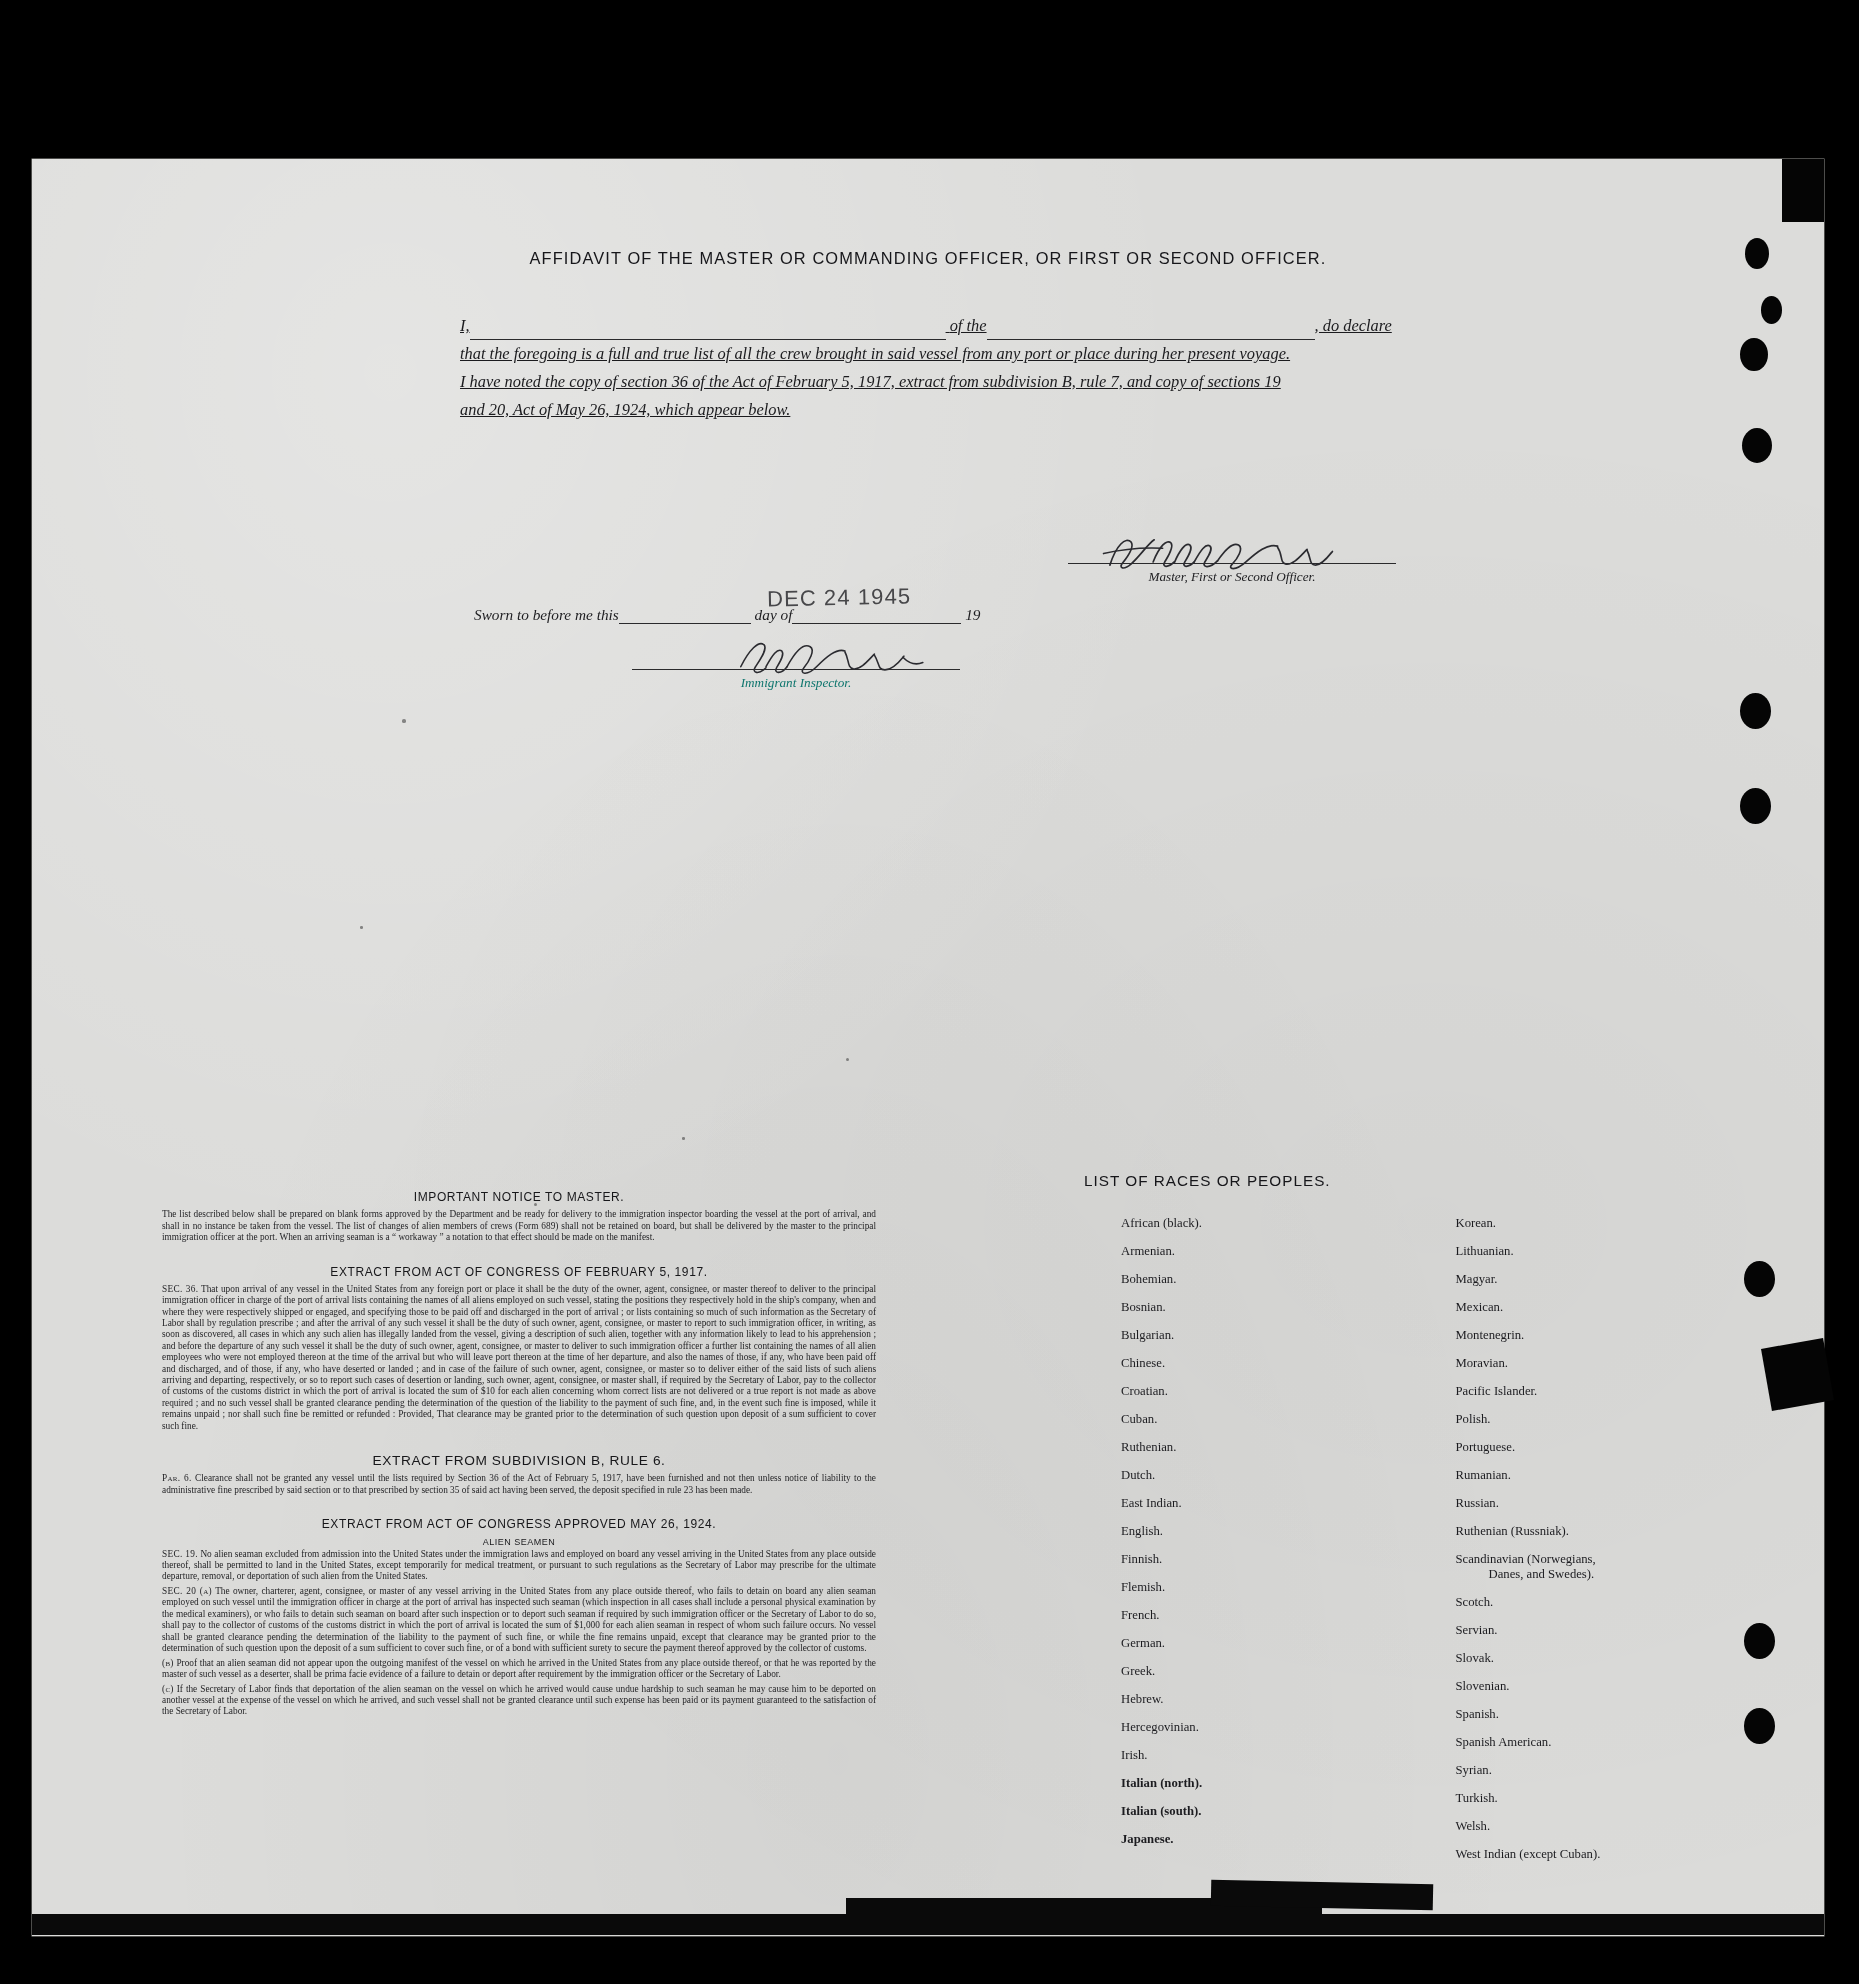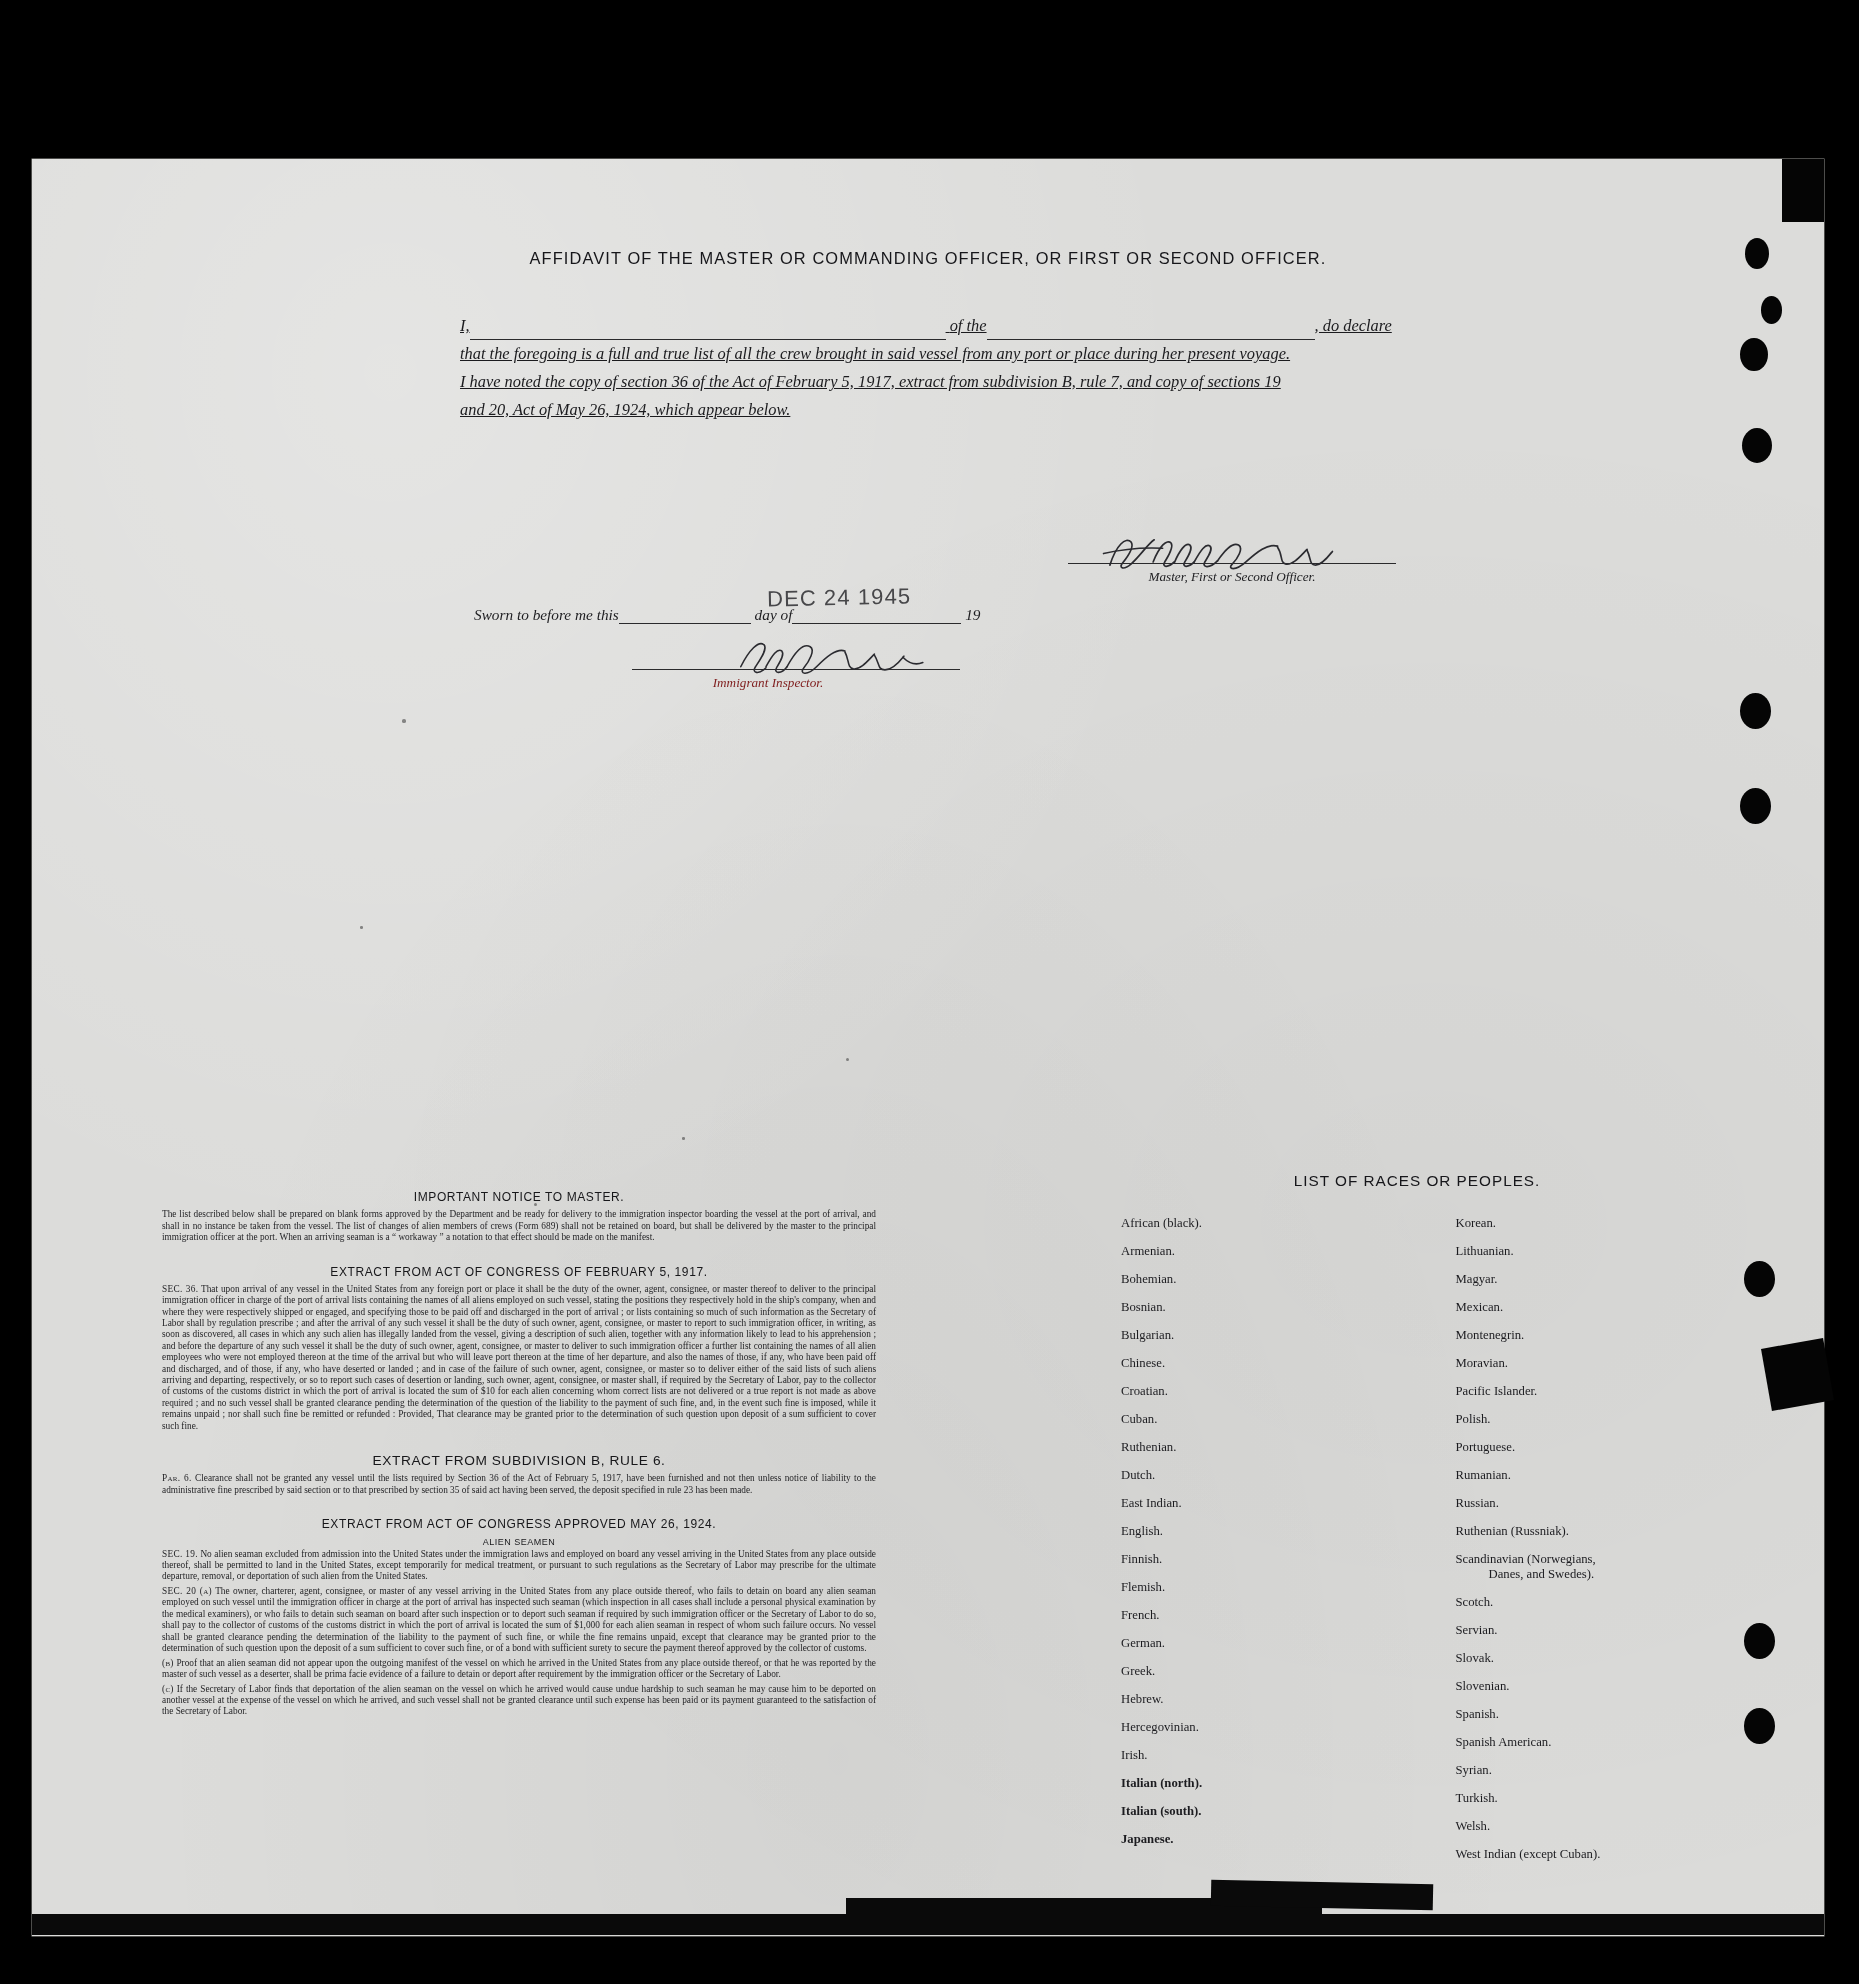--- a/index.html
+++ b/index.html
@@ -111,25 +111,25 @@
     font-style: italic;
     font-size: 15.3px;
     color: #1d1d20;
     white-space: nowrap;
   }
   .sworn .rule-s1 { width: 132px; }
   .sworn .rule-s2 { width: 169px; }
   .insp-line { left: 600px; top: 510px; width: 328px; }
   .insp-cap {
     position: absolute;
-    left: 572px; top: 516px; width: 328px;
+    left: 600px; top: 516px; width: 328px;
     text-align: center;
     font-style: italic;
     font-size: 13.2px;
-    color: #7f1d1d;
+    color: #0f766e;
   }
 
   
   .stamp {
     position: absolute;
     left: 735px;
     top: 426px;
     font-family: "Liberation Sans", sans-serif;
     font-size: 22px;
     letter-spacing: 1.1px;
@@ -186,21 +186,20 @@
   .blk { margin-bottom: 21px; }
 
   
   .col-right {
     position: absolute;
     left: 1052px;
     top: 1013px;
     width: 666px;
   }
   .races-head {
-    text-align: center;
     font-family: "Liberation Sans", sans-serif;
     font-size: 15.3px;
     letter-spacing: 1px;
     color: #16161a;
     margin-bottom: 26.4px;
   }
   .races-grid {
     display: flex;
     gap: 3px;
   }

